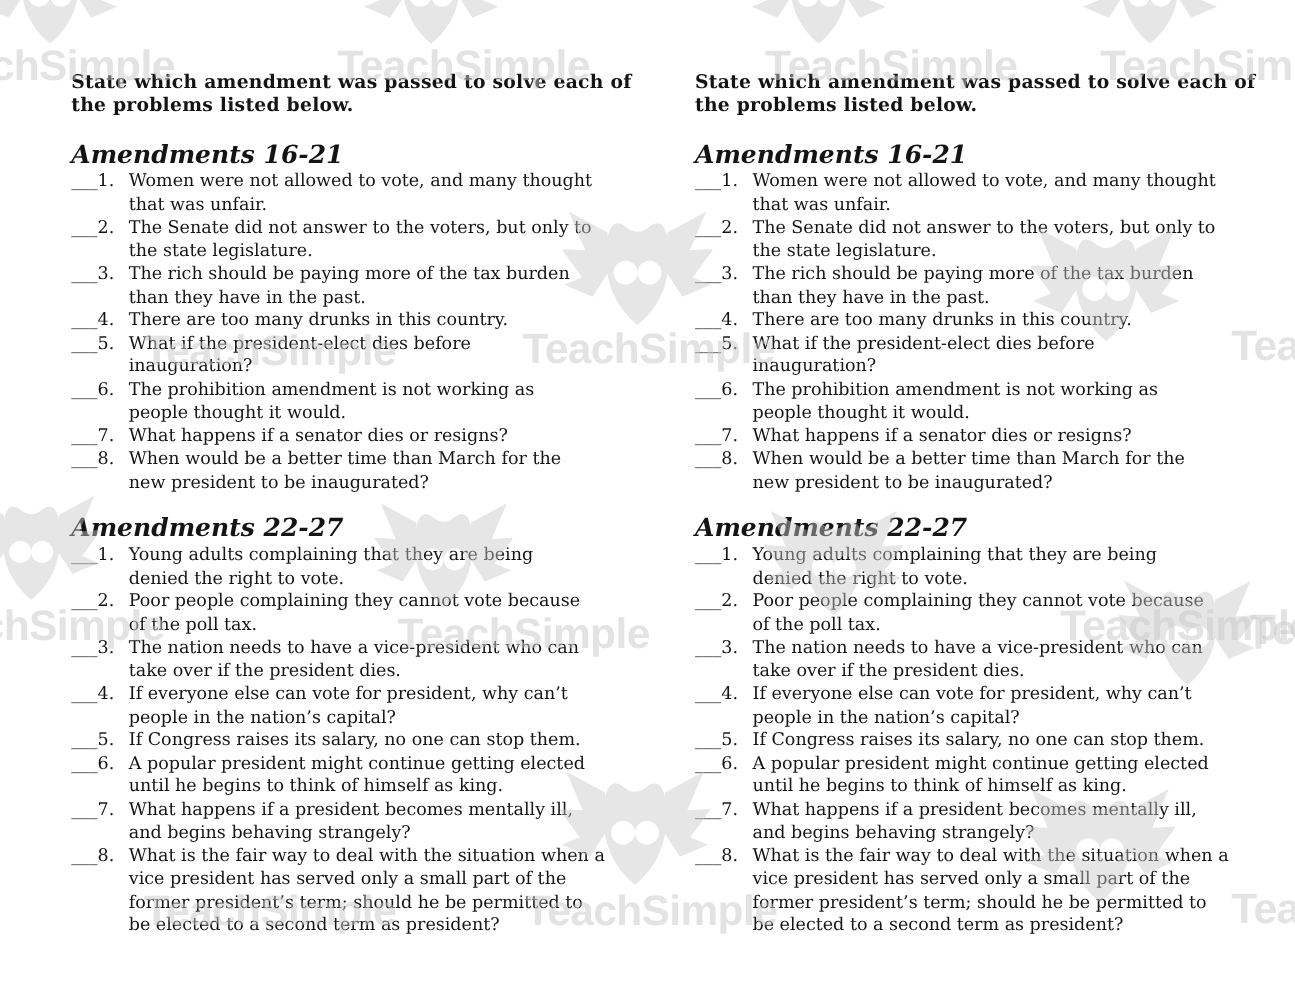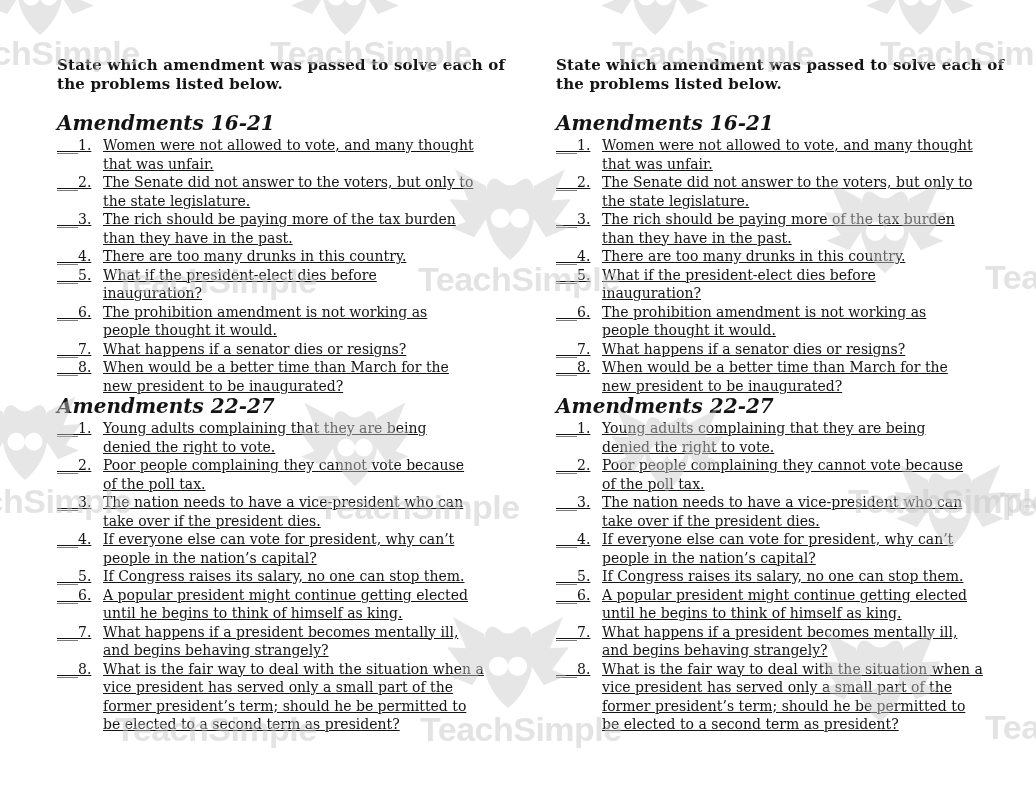--- a/index.html
+++ b/index.html
@@ -24,22 +24,22 @@
     font-size:15px;line-height:19px;
     letter-spacing:.2px;
     white-space:pre-line;
     margin:0 0 20px 0;
   }
   .sec-head{
     font-weight:bold;font-style:italic;
     font-size:20px;line-height:19px;
     margin:0 0 3px 0;
   }
-  .section.second{margin-top:2px;}
-  .item{display:flex;align-items:flex-start;font-size:14px;line-height:18.5px;text-decoration:underline;}
+  .section.second{margin-top:18px;}
+  .item{display:flex;align-items:flex-start;font-size:14px;line-height:18.5px;}
   .marker{flex:0 0 46px;width:46px;white-space:nowrap;}
   .txt{flex:1 1 auto;white-space:pre-line;}
   
   .wm{
     position:absolute;inset:0;z-index:3;
     pointer-events:none;overflow:hidden;
   }
   .wm-owl{position:absolute;opacity:.45;}
   .wm-text{
     position:absolute;

